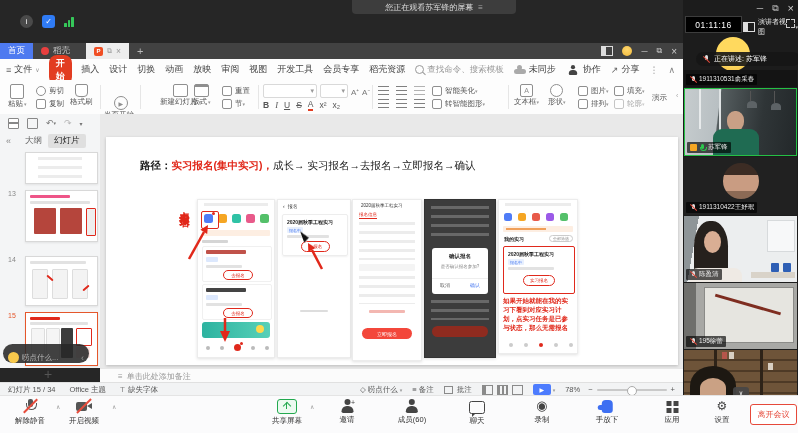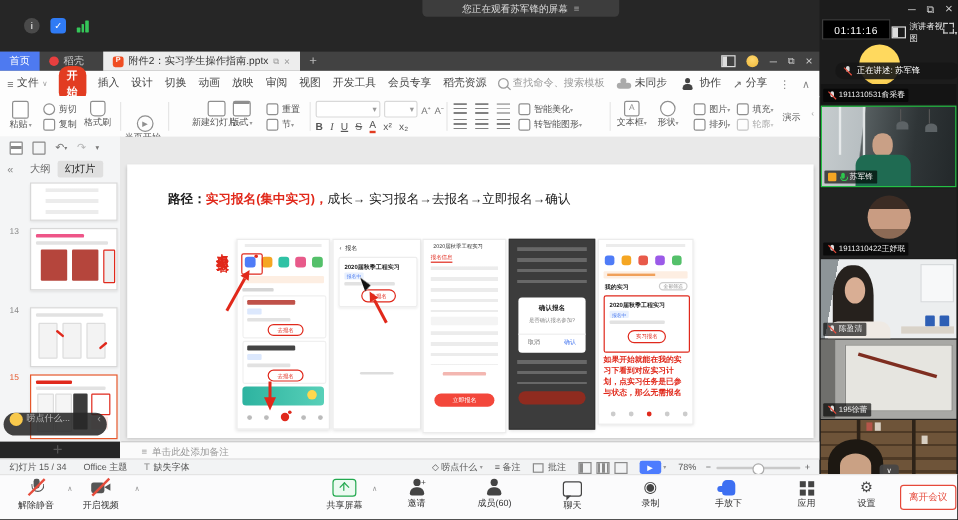--- a/index.html
+++ b/index.html
@@ -25,21 +25,21 @@
   .rlab{font-size:7.5px;color:#555;white-space:nowrap}
   .ric{width:11px;height:11px;border:1.2px solid #8f8f8f;border-radius:2px;background:#fff}
   .rdiv{position:absolute;top:5px;bottom:5px;width:1px;background:#e6e6e6}
   .fbox{border:1px solid #d9d9d9;border-radius:2px;height:12px;display:flex;align-items:center;justify-content:flex-end;padding:0 2px;color:#999;font-size:7px;background:#fff}
   .i-lines{width:11px;height:9px;background:repeating-linear-gradient(180deg,#808080 0 1.2px,transparent 1.2px 3.8px)}
   
   .panel{left:0;top:114px;width:100px;height:254px;background:#f4f5f6;border-right:1px solid #e2e2e2}
   .thumb{position:absolute;left:25px;width:71px;background:#fff;border:1px solid #d8d8d8;box-shadow:0 1px 2px rgba(0,0,0,.08)}
   .tnum{position:absolute;left:8px;font-size:7px;color:#888}
   .seg{background:#e2e2e2;border-radius:1px;position:absolute}
-  .chatpill{left:3px;top:344px;width:76px;height:19px;background:rgba(40,40,40,.88);border-radius:10px;display:flex;align-items:flex-start;gap:3px;padding:0 5px;z-index:9}
+  .chatpill{left:3px;top:344px;width:76px;height:19px;background:rgba(40,40,40,.88);border-radius:10px;display:flex;align-items:flex-end;gap:3px;padding:0 5px;z-index:9}
   
   .wkspace{left:100px;top:114px;width:583px;height:254px;background:#e9e9e9}
   .slide{left:106px;top:137px;width:572px;height:228px;background:#fff;box-shadow:0 1px 3px rgba(0,0,0,.2)}
   .vred{writing-mode:vertical-rl;text-orientation:upright;color:#e1281a;font-weight:bold;font-size:10.5px;line-height:13px;letter-spacing:1px}
   .phone{position:absolute;background:#fff;border:1px solid #ececec;box-shadow:0 1px 3px rgba(0,0,0,.12)}
   .appic{width:9px;height:9px;border-radius:2.5px}
   .rpill{border:1px solid #e0291c;border-radius:999px;color:#e0291c;display:flex;align-items:center;justify-content:center;background:#fff}
   .btag{background:#e8f0fe;color:#4a7af0;font-size:4px;padding:.5px 2px;border-radius:1px}
   .redbox{position:absolute;border:1.5px solid #e0291c;border-radius:2px}
   .grayrows{background:repeating-linear-gradient(180deg,#ececec 0 3px,transparent 3px 9px)}
@@ -119,21 +119,20 @@
   <div class="abs tabbar">
     <div class="wtab home">
         <span>首页</span>
       </div>
     <div class="wtab">
       <span style="width:8px;height:8px;border-radius:50%;background:#e83f3f;display:inline-block"></span>
       <span>稻壳</span>
     </div>
     <div class="wtab doc">
       <span style="width:9px;height:9px;border-radius:2px;background:#f04e23;color:#fff;font-size:6px;font-weight:bold;display:flex;align-items:center;justify-content:center">P</span>
-      <span>附件2：实习学生操作指南.pptx</span>
       <span style="color:#999;font-size:7px">⧉</span>
       <span style="color:#999">×</span>
     </div>
     <div class="wtab" style="font-size:11px;color:#bbb">+</div>
     <div style="flex:1"></div>
     <div class="wtab" style="gap:9px;padding-right:6px">
       <span class="i-view"></span>
       <span style="width:10px;height:10px;border-radius:50%;background:radial-gradient(circle at 50% 35%,#ffd76d,#eeb83c)"></span>
       <span style="color:#ccc">─</span>
       <span style="color:#ccc;font-size:8px">⧉</span>

